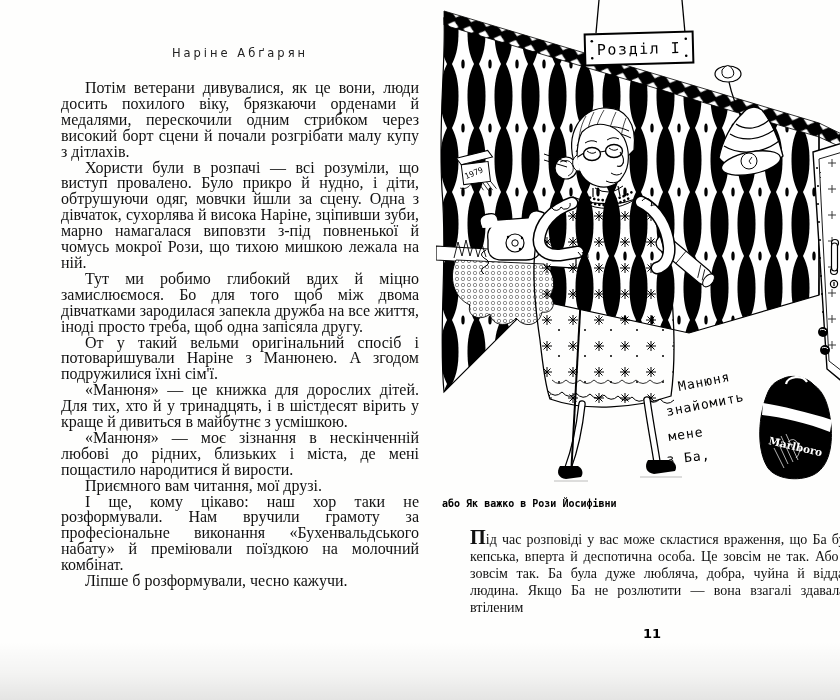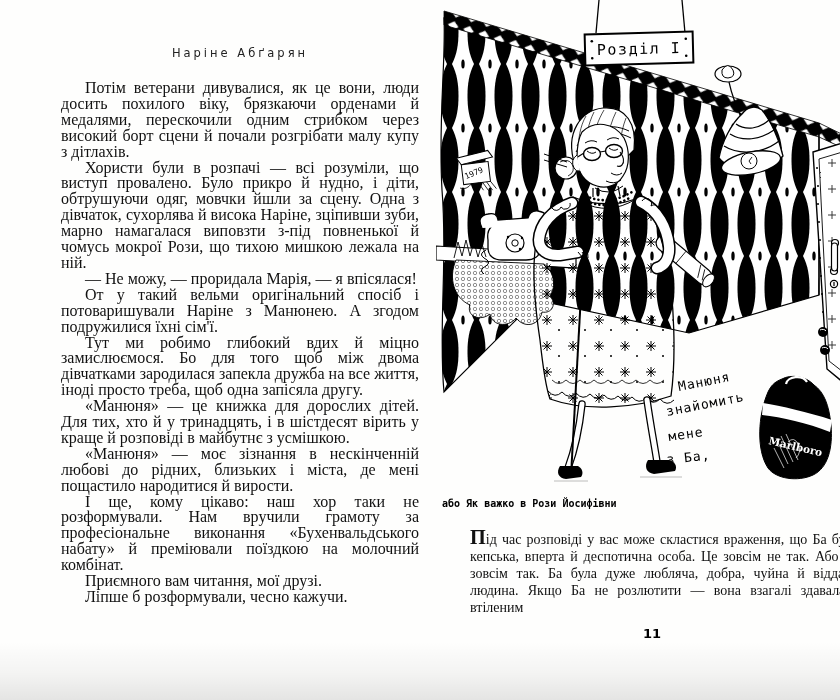--- a/index.html
+++ b/index.html
@@ -44,27 +44,26 @@
 </head>
 <body>
 
 <div class="spread">
 
   <div class="page page-left">
     <div class="author-header">Наріне Абґарян</div>
     <div class="body-text">
       <p>Потім ветерани дивувалися, як це вони, люди досить похилого віку, брязкаючи орденами й медалями, перескочили одним стрибком через високий борт сцени й почали розгрібати малу купу з дітлахів.</p>
       <p>Хористи були в розпачі — всі розуміли, що виступ провалено. Було прикро й нудно, і діти, обтрушуючи одяг, мовчки йшли за сцену. Одна з дівчаток, сухорлява й висока Наріне, зціпивши зуби, марно намагалася виповзти з-під повненької й чомусь мокрої Рози, що тихою мишкою лежала на ній.</p>
-      <p>— Не можу, — проридала Марія, — я впісялася!</p>
+      <p>Тут ми робимо глибокий вдих й міцно замислюємося. Бо для того щоб між двома дівчатками зародилася запекла дружба на все життя, іноді просто треба, щоб одна запісяла другу.</p>
       <p>От у такий вельми оригінальний спосіб і потоваришували Наріне з Манюнею. А згодом подружилися їхні сім'ї.</p>
-      <p>Тут ми робимо глибокий вдих й міцно замислюємося. Бо для того щоб між двома дівчатками зародилася запекла дружба на все життя, іноді просто треба, щоб одна запісяла другу.</p>
-      <p>«Манюня» — це книжка для дорослих дітей. Для тих, хто й у тринадцять, і в шістдесят вірить у краще й розповіді в майбутнє з усмішкою.</p>
+      <p>«Манюня» — це книжка для дорослих дітей. Для тих, хто й у тринадцять, і в шістдесят вірить у краще й дивиться в майбутнє з усмішкою.</p>
       <p>«Манюня» — моє зізнання в нескінченній любові до рідних, близьких і міста, де мені пощастило народитися й вирости.</p>
+      <p>Приємного вам читання, мої друзі.</p>
       <p>І ще, кому цікаво: наш хор таки не розформували. Нам вручили грамоту за професіональне виконання «Бухенвальдського набату» й преміювали поїздкою на молочний комбінат.</p>
-      <p>Приємного вам читання, мої друзі.</p>
       <p>Ліпше б розформували, чесно кажучи.</p>
     </div>
   </div>
 
   <div class="page page-right">
 
     <svg class="illu" viewBox="0 0 420 492">
       <defs>
         <pattern id="wv" width="27" height="64" patternUnits="userSpaceOnUse">
           <rect width="27" height="64" fill="#fff"></rect>

